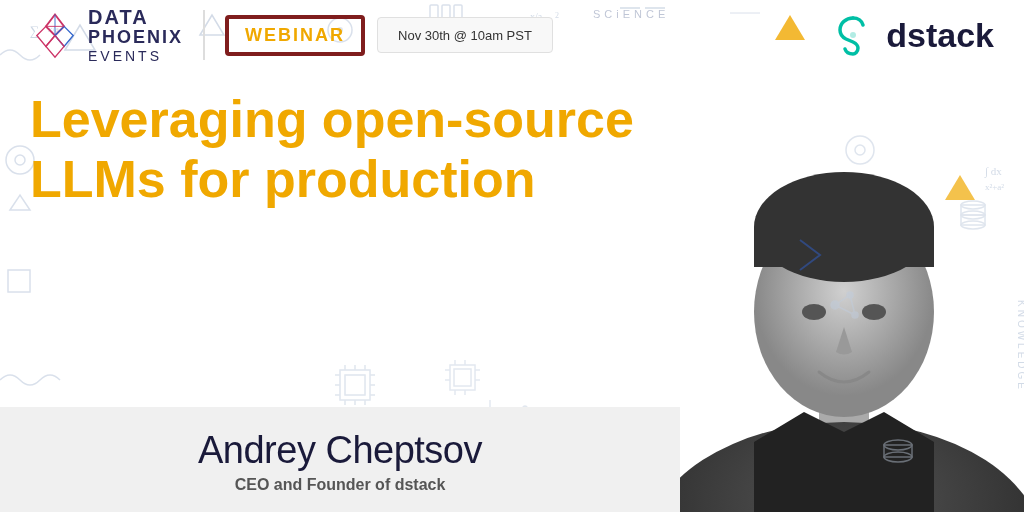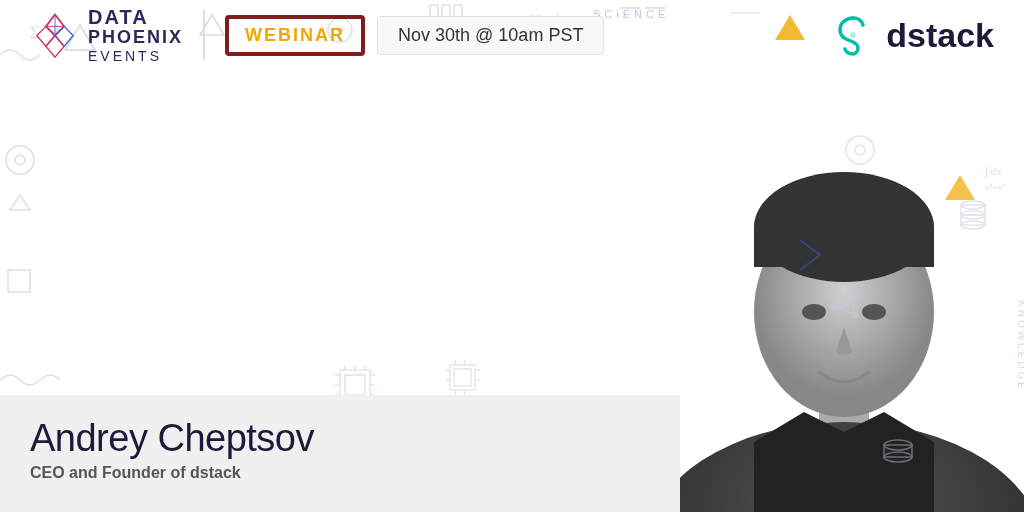--- a/index.html
+++ b/index.html
@@ -94,21 +94,21 @@
     
     .date-badge {
       background: #f8f8f8;
       border: 1px solid #e0e0e0;
       padding: 8px 20px;
       margin-left: 12px;
       border-radius: 4px;
     }
 
     .date-text {
-      font-size: 18px;
+      font-size: 13px;
       font-weight: 500;
       color: #333;
     }
 
     
     .dstack-logo {
       margin-left: auto;
       display: flex;
       align-items: center;
       gap: 12px;
@@ -152,22 +152,23 @@
     .bottom-section {
       position: absolute;
       bottom: 0;
       left: 0;
       right: 0;
       z-index: 2;
     }
 
     .speaker-area {
       background: #f0f0f0;
-      padding: 22px 30px 30px 30px;
+      padding: 22px 30px 18px 30px;
       width: 680px;
+      text-align: center;
     }
 
     .speaker-name {
       font-size: 38px;
       font-weight: 400;
       color: #1a1a3a;
       letter-spacing: -0.5px;
     }
 
     .speaker-title {
@@ -378,20 +379,28 @@
       <svg class="dstack-icon" viewBox="0 0 42 42" xmlns="http://www.w3.org/2000/svg">
 
         <path d="M21,4 C14,4 8,9 8,16 C8,20 10,23 14,25 L21,28 C25,30 26,32 26,34 C26,38 23,40 21,40 C17,40 14,38 13,35" fill="none" stroke="#00bfa5" stroke-width="3.5" stroke-linecap="round"></path>
         <path d="M21,4 C26,4 30,7 31,11" fill="none" stroke="#00bfa5" stroke-width="3.5" stroke-linecap="round"></path>
         <circle cx="21" cy="21" r="3" fill="#00bfa5" opacity="0.3"></circle>
       </svg>
       <span class="dstack-name">dstack</span>
     </div>
   </div>
 
+  <div class="main-content">
+    <div class="text-section">
+      <div class="main-title">
+        <div>Leveraging open-source</div>
+        <div>LLMs for production</div>
+      </div>
+    </div>
+  </div>
 
   <div class="bottom-section">
     <div class="speaker-area">
       <div class="speaker-name">Andrey Cheptsov</div>
       <div class="speaker-title">CEO and Founder of dstack</div>
     </div>
   </div>
 
   <div class="photo-area">
     <svg width="360" height="380" viewBox="0 0 360 380" xmlns="http://www.w3.org/2000/svg">

